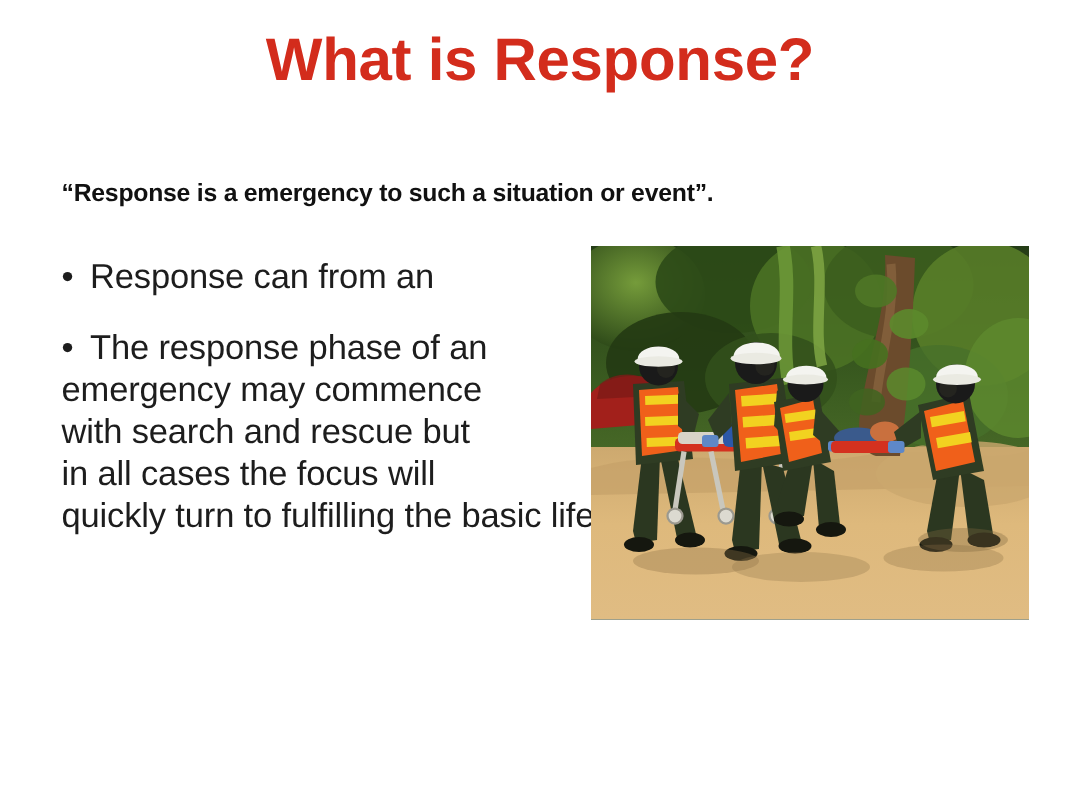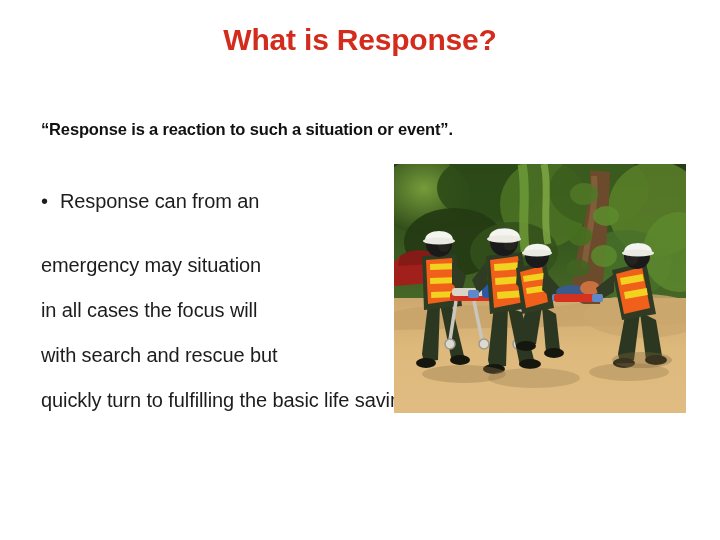--- a/index.html
+++ b/index.html
@@ -21,21 +21,21 @@
     overflow: hidden;
   }
 
   
   .slide-title {
     position: absolute;
     left: 0;
     top: 22px;
     width: 720px;
     text-align: center;
-    font-size: 30px;
+    font-size: 40px;
     font-weight: bold;
     color: #D32C1C;
     letter-spacing: -0.2px;
     line-height: 36px;
     white-space: nowrap;
   }
 
   
   .body-block {
     position: absolute;
@@ -63,26 +63,25 @@
 
   
   .narrow-col {
     width: 320px;
   }
   .wide-col {
     width: 640px;
   }
 
   .para-line {
-    font-size: 20px;
+    font-size: 23px;
     line-height: 28px;
     color: #1d1d1d;
     letter-spacing: -0.1px;
     white-space: nowrap;
-    margin-top: 17px;
   }
   .para-line.bulleted {
     text-indent: 0;
   }
   .bullet-dot {
     display: inline-block;
     width: 19px;
     color: #1d1d1d;
   }
 
@@ -104,34 +103,35 @@
 </style>
 </head>
 <body>
 
 <div class="slide">
 
   <div class="slide-title">What is Response?</div>
 
   <div class="body-block">
 
-    <div class="quote-line">“Response is a reaction to such a situation or event”.</div>
+    <div class="quote-line">“Response is a emergency to such a situation or event”.</div>
 
     <div class="spacer-sm"></div>
 
     <div class="narrow-col">
       <div class="para-line bulleted"><span class="bullet-dot">•</span><span>Response can from an</span></div>
     </div>
 
     <div class="spacer-gap"></div>
 
     <div class="narrow-col">
-      <div class="para-line">emergency may situation</div>
+      <div class="para-line bulleted"><span class="bullet-dot">•</span><span>The response phase of an</span></div>
+      <div class="para-line">emergency may commence</div>
+      <div class="para-line">with search and rescue but</div>
       <div class="para-line"> in all cases the focus will</div>
-      <div class="para-line">with search and rescue but</div>
     </div>
 
     <div class="wide-col">
       <div class="para-line">quickly turn to fulfilling the basic life saving and</div>
     </div>
 
   </div>
 
   <div class="photo">
     <svg viewBox="0 0 292 249" xmlns="http://www.w3.org/2000/svg">

